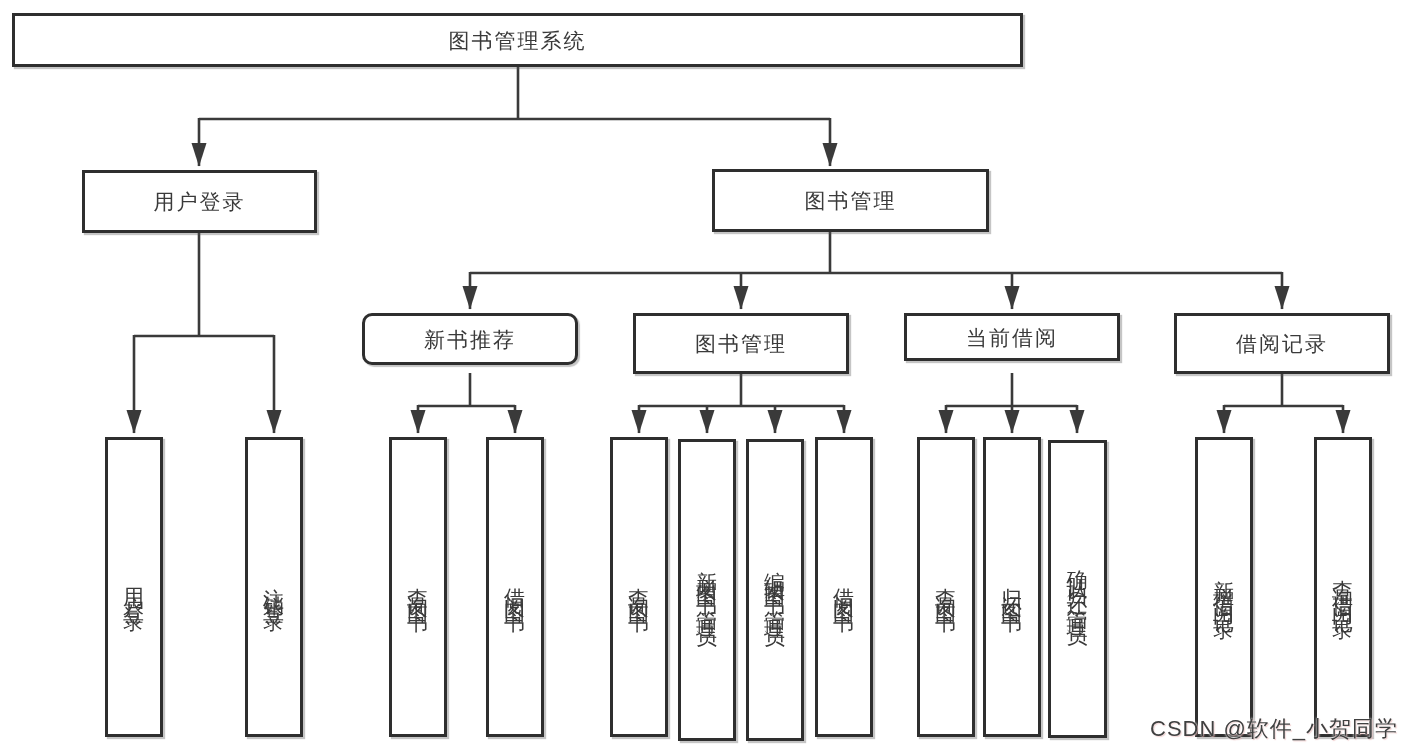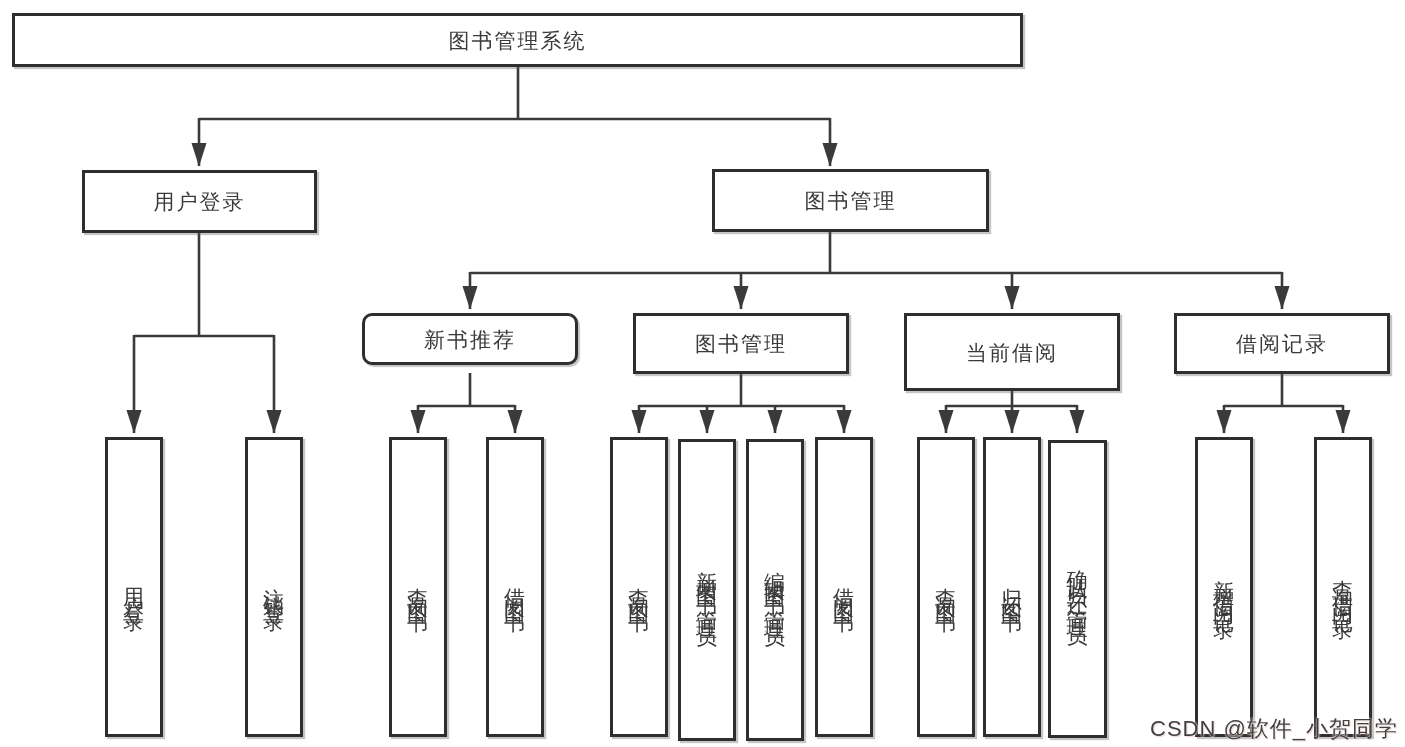--- a/index.html
+++ b/index.html
@@ -92,21 +92,21 @@
     </g>
   </svg>
 
   <div class="node hbox" style="left:12px;top:13px;width:1011px;height:54px;">图书管理系统</div>
 
   <div class="node hbox" style="left:82px;top:170px;width:235px;height:63px;">用户登录</div>
   <div class="node hbox" style="left:712px;top:169px;width:277px;height:63px;">图书管理</div>
 
   <div class="node hbox" style="left:362px;top:313px;width:216px;height:52px;border-radius:10px;">新书推荐</div>
   <div class="node hbox" style="left:633px;top:313px;width:216px;height:61px;">图书管理</div>
-  <div class="node hbox" style="left:904px;top:313px;width:216px;height:78px;">当前借阅</div>
+  <div class="node hbox" style="left:904px;top:313px;width:216px;height:48px;">当前借阅</div>
   <div class="node hbox" style="left:1174px;top:313px;width:216px;height:61px;">借阅记录</div>
 
   <div class="node vbox" style="left:105px;top:437px;width:58px;height:300px;">用户登录</div>
   <div class="node vbox" style="left:245px;top:437px;width:58px;height:300px;">注销登录</div>
 
   <div class="node vbox" style="left:389px;top:437px;width:58px;height:300px;">查询图书</div>
   <div class="node vbox" style="left:486px;top:437px;width:58px;height:300px;">借阅图书</div>
 
   <div class="node vbox" style="left:610px;top:437px;width:58px;height:300px;">查询图书</div>
   <div class="node vbox" style="left:678px;top:439px;width:58px;height:302px;">新增图书（管理员）</div>

